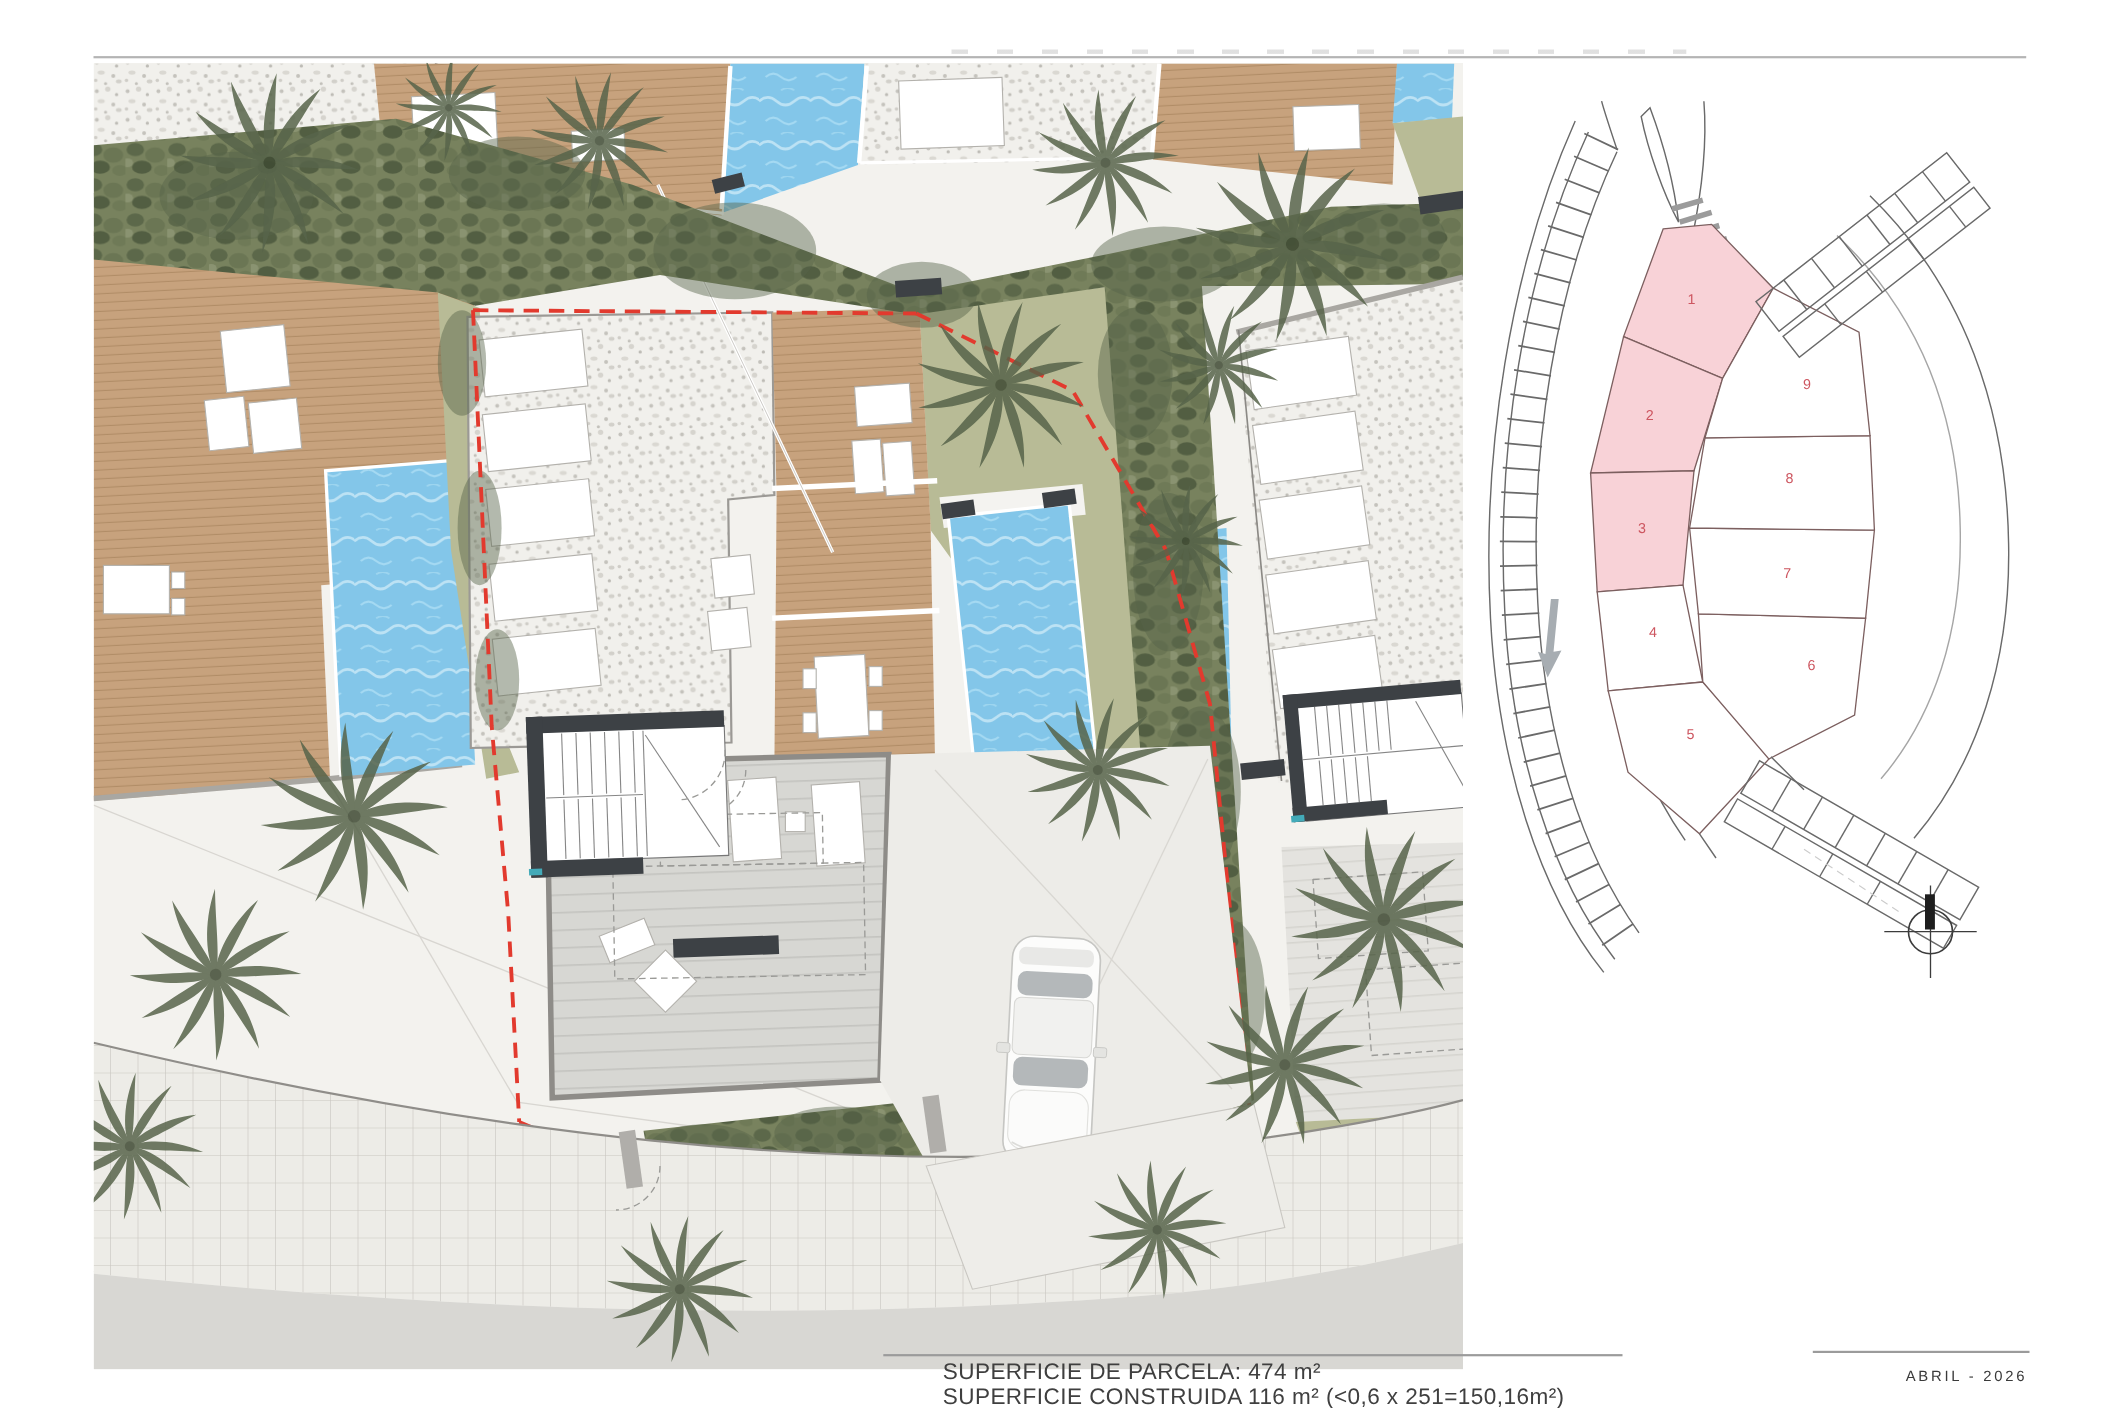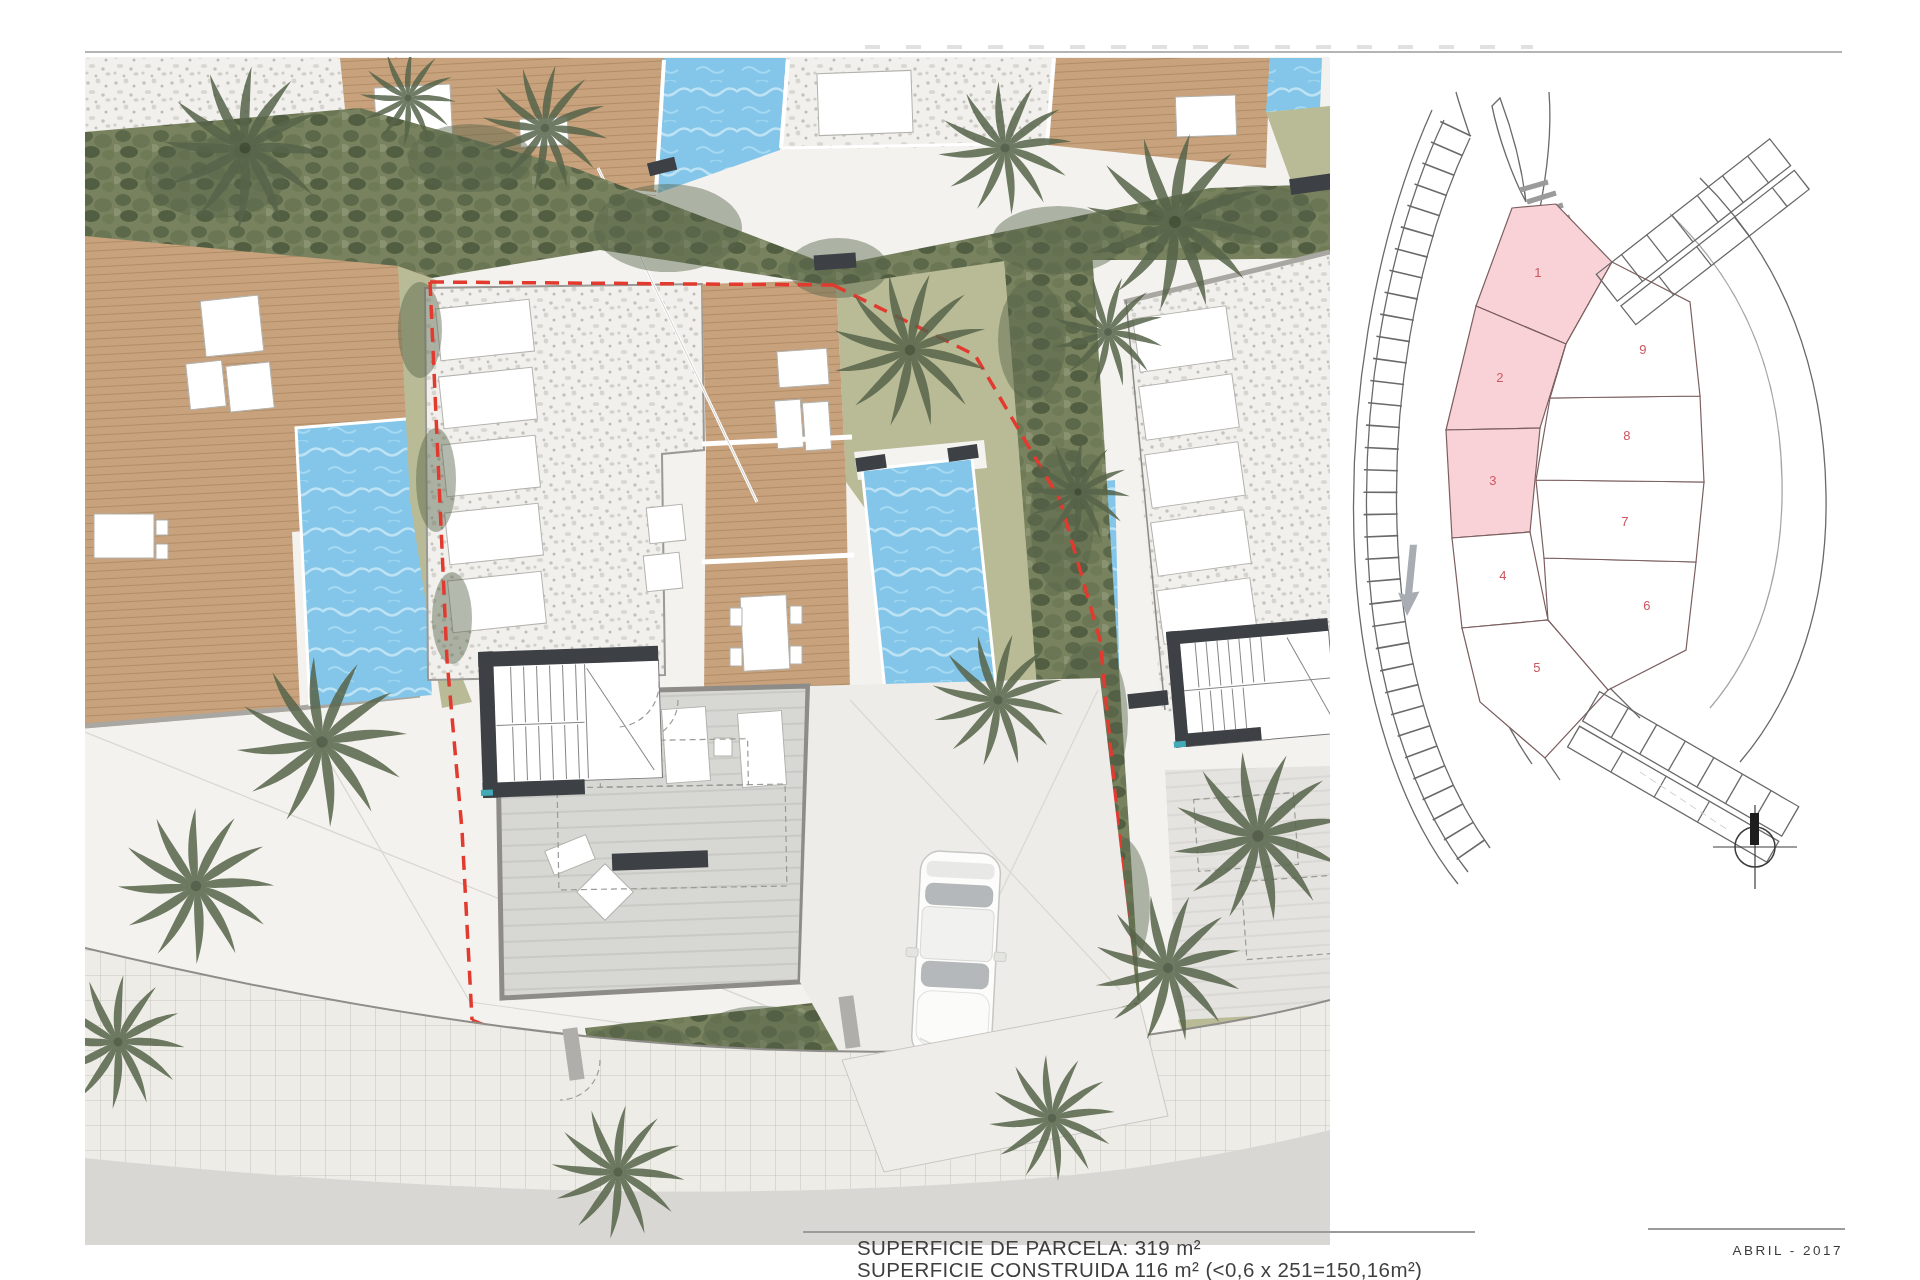--- a/index.html
+++ b/index.html
@@ -434,19 +434,19 @@
   <span class="plot-num" style="left:1500px;top:377px;">2</span>
   <span class="plot-num" style="left:1493px;top:480px;">3</span>
   <span class="plot-num" style="left:1503px;top:575px;">4</span>
   <span class="plot-num" style="left:1537px;top:667px;">5</span>
   <span class="plot-num" style="left:1647px;top:605px;">6</span>
   <span class="plot-num" style="left:1625px;top:521px;">7</span>
   <span class="plot-num" style="left:1627px;top:435px;">8</span>
   <span class="plot-num" style="left:1643px;top:349px;">9</span>
 
   <div class="rule" style="left:803px;top:1231px;width:672px;"></div>
-  <div class="annot-line" style="top:1236px;">SUPERFICIE DE PARCELA: 319 m²</div>
+  <div class="annot-line" style="top:1236px;">SUPERFICIE DE PARCELA: 474 m²</div>
   <div class="annot-line" style="top:1258px;">SUPERFICIE CONSTRUIDA 116 m² (&lt;0,6 x 251=150,16m²)</div>
 
   <div class="rule" style="left:1648px;top:1228px;width:197px;"></div>
-  <div class="date-text">ABRIL - 2017</div>
+  <div class="date-text">ABRIL - 2026</div>
 
 </div>
 
 </body></html>

